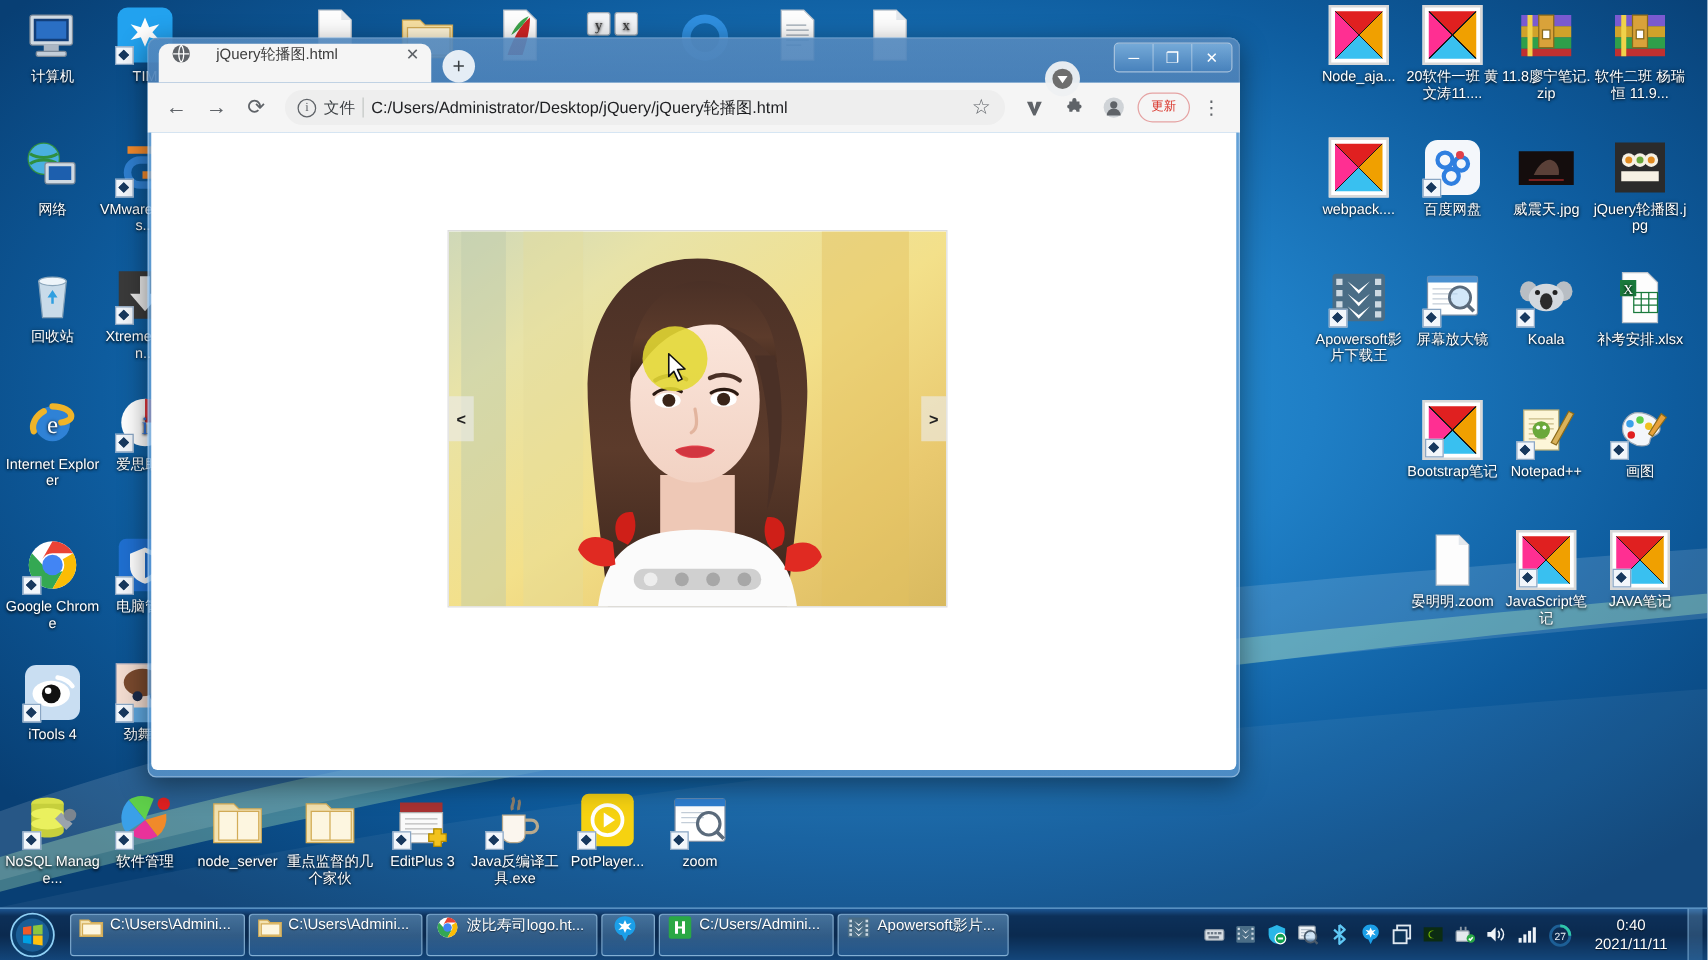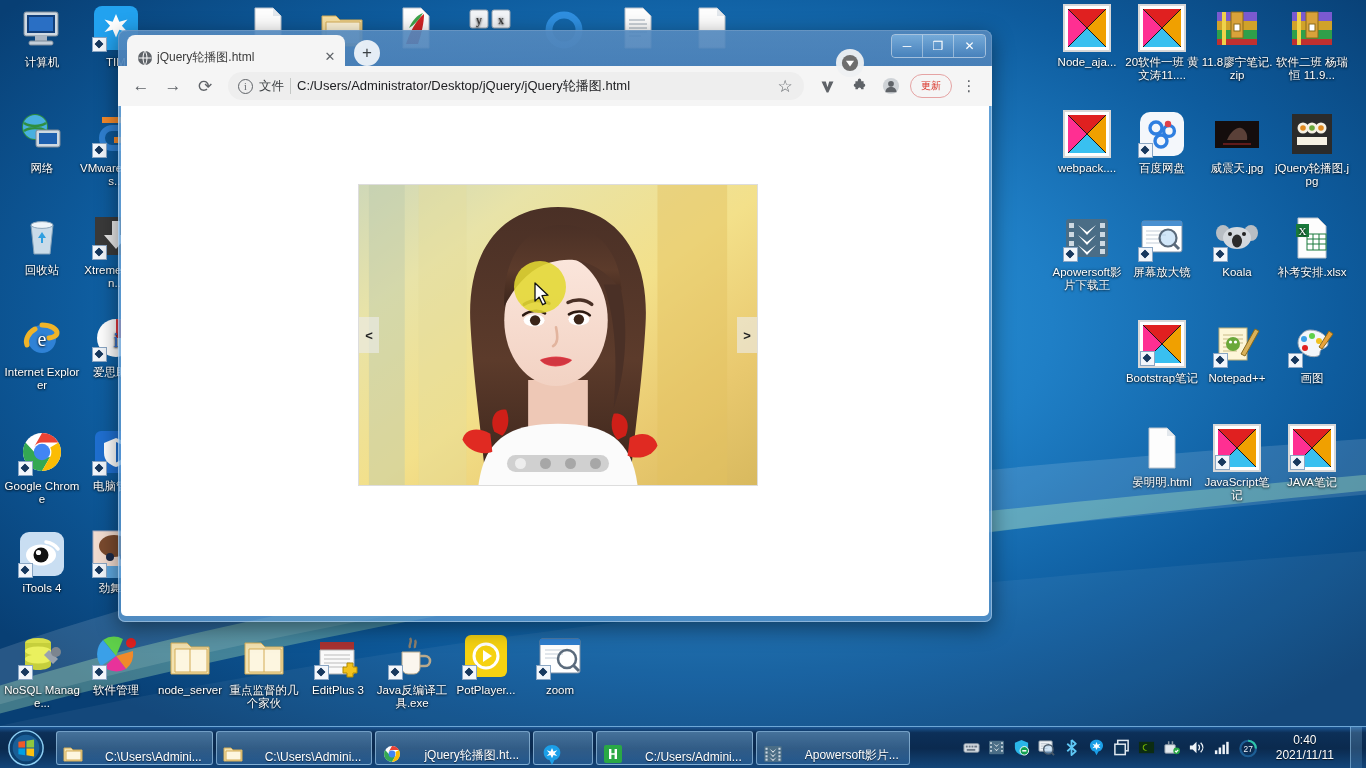--- a/index.html
+++ b/index.html
@@ -64,21 +64,21 @@
     box-shadow: 0 6px 22px rgba(0,0,0,.45), 0 0 0 1px rgba(255,255,255,.35) inset;
     overflow: hidden;
   }
   #tabstrip {
     position: relative; height: 36px;
     background: linear-gradient(180deg, rgba(58,110,165,.55), rgba(48,100,158,.55));
   }
   #tab-active {
     position: absolute; left: 9px; top: 5px; width: 218px; height: 31px;
     background: #f5f5f5; border-radius: 8px 8px 0 0;
-    display: flex; align-items: flex-end; padding: 0 6px 0 10px; gap: 4px;
+    display: flex; align-items: flex-start; padding: 0 6px 0 10px; gap: 20px;
   }
   #tab-active .favicon { width: 16px; height: 16px; flex: 0 0 16px; }
   #tab-title {
     flex: 1 1 auto; font-size: 12px; color: #3c3c3c; white-space: nowrap;
     overflow: hidden; text-overflow: ellipsis;
   }
   #tab-close {
     width: 18px; height: 18px; flex: 0 0 18px; border-radius: 50%;
     color: #5f6368; font-size: 13px; line-height: 17px; text-align: center;
   }
@@ -180,21 +180,21 @@
     border-top: 1px solid rgba(140,200,245,.75);
     display: flex; align-items: center;
   }
   #start-orb {
     width: 48px; height: 38px; margin-left: 2px; display: flex;
     align-items: center; justify-content: center; flex: 0 0 48px;
   }
   #task-items { display: flex; align-items: center; gap: 3px; margin-left: 6px; }
   .task-item {
     height: 34px; min-width: 0; padding: 0 10px 0 6px; display: flex;
-    align-items: flex-end; gap: 22px; border-radius: 3px;
+    align-items: flex-start; gap: 5px; border-radius: 3px;
     background: linear-gradient(180deg, rgba(150,205,245,.42), rgba(60,120,180,.42));
     border: 1px solid rgba(180,220,250,.55);
     color: #fff; font-size: 12px; text-shadow: 0 1px 1px rgba(0,0,0,.6);
     white-space: nowrap;
   }
   .task-item.narrow { padding: 0 8px; }
   .task-item .ti-icon { width: 20px; height: 20px; flex: 0 0 20px; position: relative; }
   #tray {
     margin-left: auto; display: flex; align-items: center; gap: 8px;
     padding-right: 4px; height: 100%;
@@ -723,21 +723,21 @@
     <span class="label">画图</span>
   </div>
 
   <div class="icon-cell" style="left:1124px; top:424px;">
     <span class="glyph">
       <svg viewBox="0 0 48 48" width="48" height="48">
           <path d="M11 4h18l8 8v32H11z" fill="#fdfdfd" stroke="#b9c2cc"></path>
           <path d="M29 4l8 8h-8z" fill="#e3e8ed"></path>
         </svg>
     </span>
-    <span class="label">晏明明.html</span>
+    <span class="label">晏明明.zoom</span>
   </div>
   <div class="icon-cell" style="left:1199px; top:424px;">
     <span class="glyph ico-brokenimg">
         <span class="inner"></span>
       <span class="shortcut-arrow"></span>
     </span>
     <span class="label">JavaScript笔记</span>
   </div>
   <div class="icon-cell" style="left:1274px; top:424px;">
     <span class="glyph ico-brokenimg">
@@ -924,21 +924,21 @@
       <div class="task-item">
         <span class="ti-icon">
           <svg viewBox="0 0 48 48" width="20" height="20">
             <circle cx="24" cy="24" r="19" fill="#fff"></circle>
             <path d="M24 5a19 19 0 0116.5 9.6H24a9.4 9.4 0 00-8.2 4.8z" fill="#ea4335"></path>
             <path d="M7.5 14.6A19 19 0 0024 43l8.2-14.2A9.4 9.4 0 0124 28.4a9.4 9.4 0 01-8.2-4.8z" fill="#34a853"></path>
             <path d="M40.5 14.6A19 19 0 0124 43l8.2-14.2A9.4 9.4 0 0033.4 24a9.4 9.4 0 00-1.2-4.6z" fill="#fbbc05"></path>
             <circle cx="24" cy="24" r="8.2" fill="#4285f4"></circle>
           </svg>
         </span>
-        <span>jQuery轮播图.ht...</span>
+        <span>波比寿司logo.ht...</span>
       </div>
       <div class="task-item narrow">
         <span class="ti-icon">
           <svg viewBox="0 0 24 26" width="20" height="22">
             <path d="M12 1c6 0 10 4 10 9s-4 9-7 9l-3 6-3-6c-3 0-7-4-7-9s4-9 10-9z" fill="#1b9fe8"></path>
             <path d="M12 4.5l1.8 4.2 4.5-1.3-3.1 3.4 3.1 3.4-4.5-1.3L12 17l-1.8-4.1-4.5 1.3 3.1-3.4-3.1-3.4 4.5 1.3z" fill="#fff"></path>
           </svg>
         </span>
         <span></span>
       </div>

